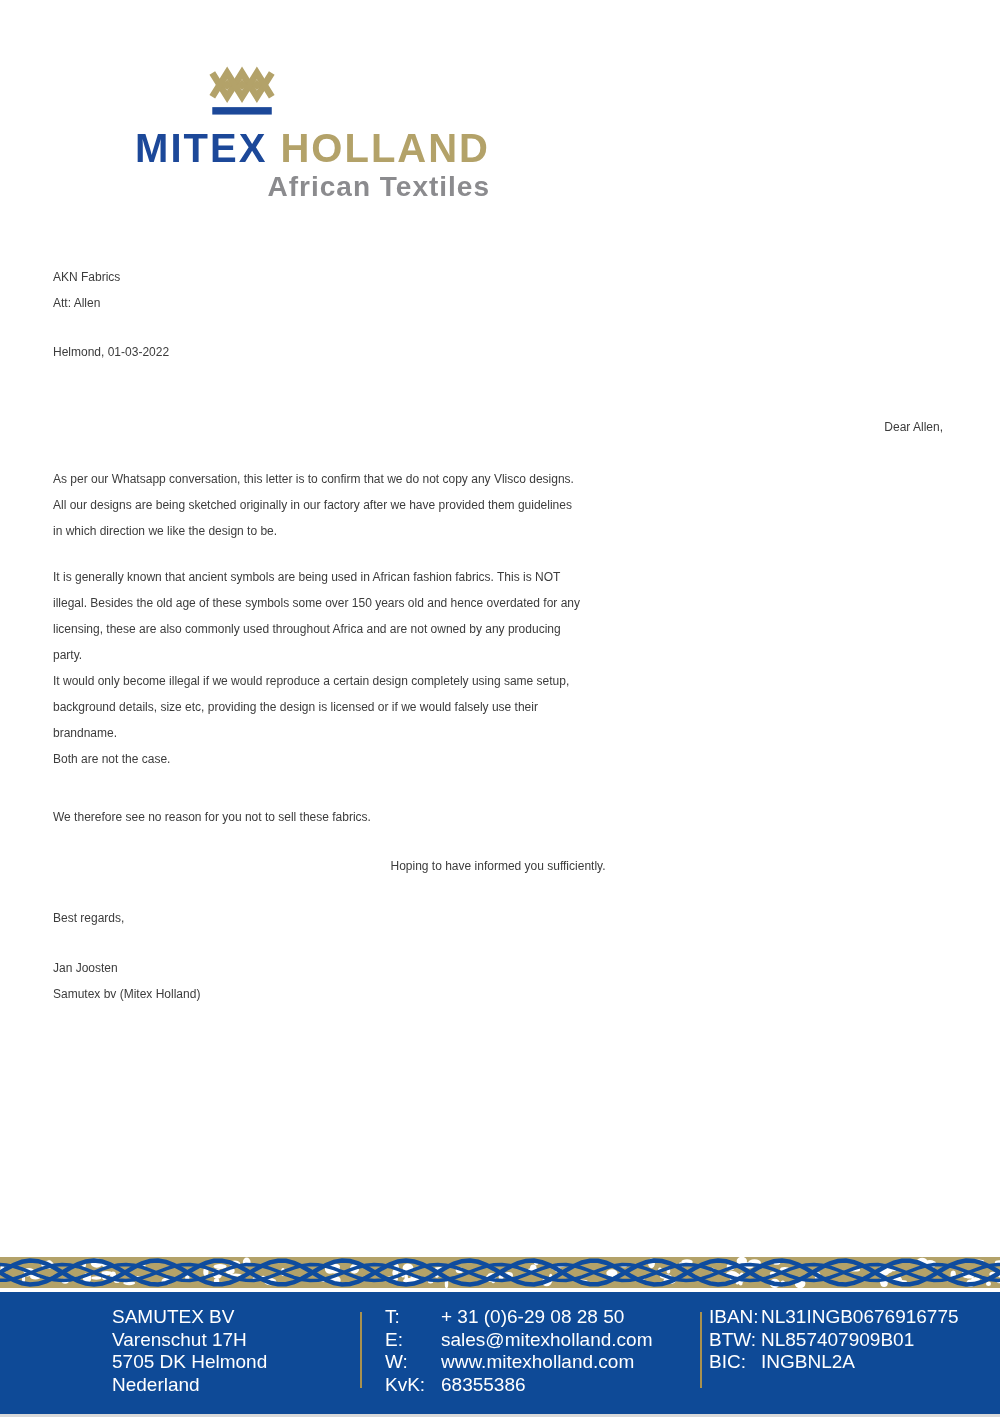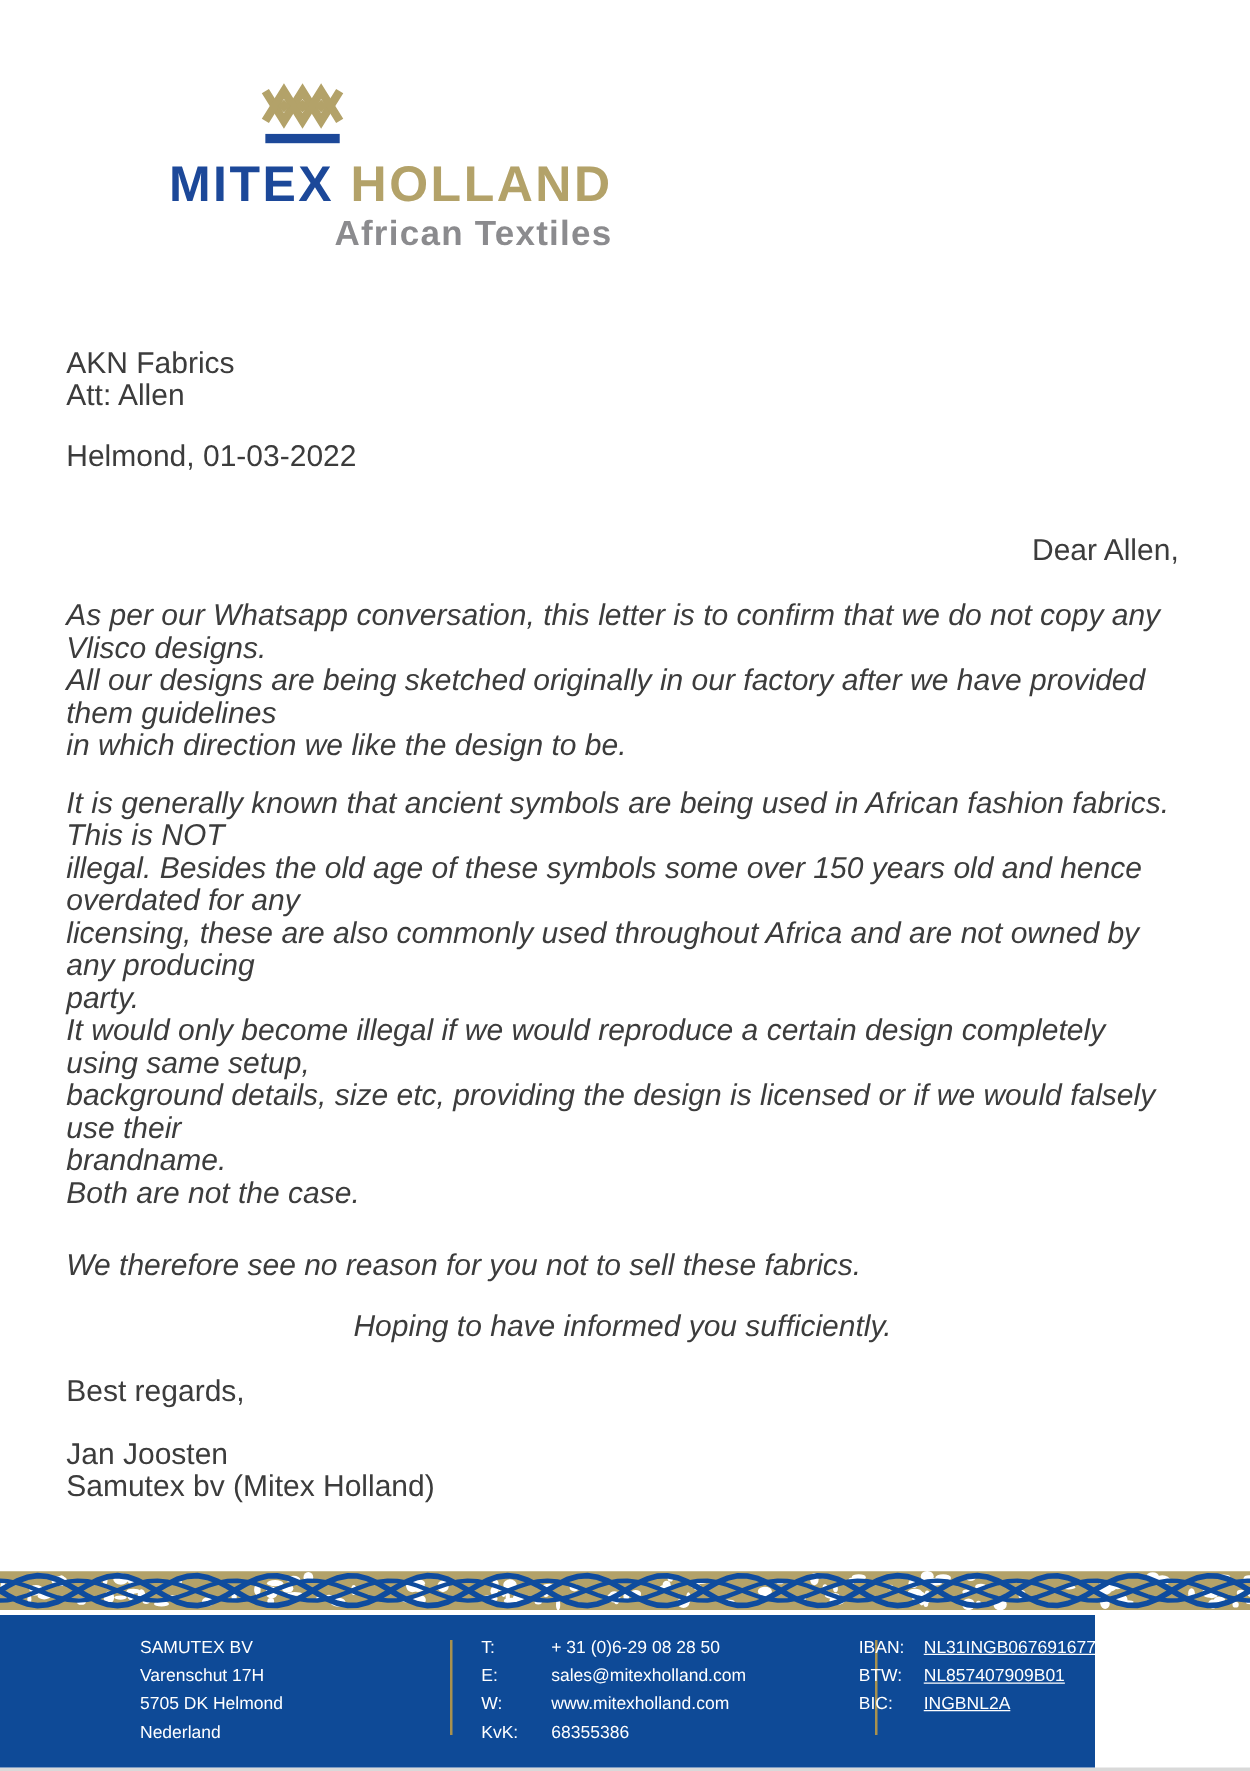--- a/index.html
+++ b/index.html
@@ -37,27 +37,27 @@
     font-weight:bold;
     letter-spacing:1px;
     color:#8b8b8e;
     line-height:30px;
     padding-left:38px;
   }
 
   
   .letter {
     position:absolute;
-    left:53px; top:278px;
+    left:53px; top:264px;
     width:890px;
     color:#3c3c3c;
-    font-size:24px;
+    font-size:12px;
     line-height:26px;
   }
-  .para { white-space:pre-line;font-style:italic; }
+  .para { white-space:pre-line; }
   .recipient      { margin-bottom:23px; }
   .dateline       { margin-bottom:49px; }
   .salutation     { margin-bottom:26px;text-align:right; }
   .p1 { margin-bottom:20px; }
   .p2 { margin-bottom:23px; }
   .p3 { margin-bottom:32px; }
   .p4 { margin-bottom:23px; }
   .p5 { margin-bottom:26px;text-align:center; }
   .closing        { margin-bottom:24px; }
 
@@ -67,31 +67,31 @@
     left:0; right:0; bottom:0;
   }
   .pattern-band {
     display:block;
     width:1000px;
     height:40px;
     background:#ffffff;
   }
   .footer-bar {
     position:relative;
-    width:876px;
+    width:1000px;
     height:122px;
     background:#0e4a97;
     color:#ffffff;
-    font-size:14px;
+    font-size:19px;
     line-height:22.5px;
   }
   .fcol { position:absolute; top:14px; }
   .col-address { left:112px; }
   .col-contact { left:385px; }
-  .col-bank    { left:687px;text-decoration:underline; }
+  .col-bank    { left:709px; }
   .frow { white-space:nowrap; }
   .flbl { display:inline-block; }
   .col-contact .flbl { width:56px; }
   .col-bank    .flbl { width:52px; }
   .fdivider {
     position:absolute;
     top:20px;
     width:2px;
     height:76px;
     background:#a8914e;

